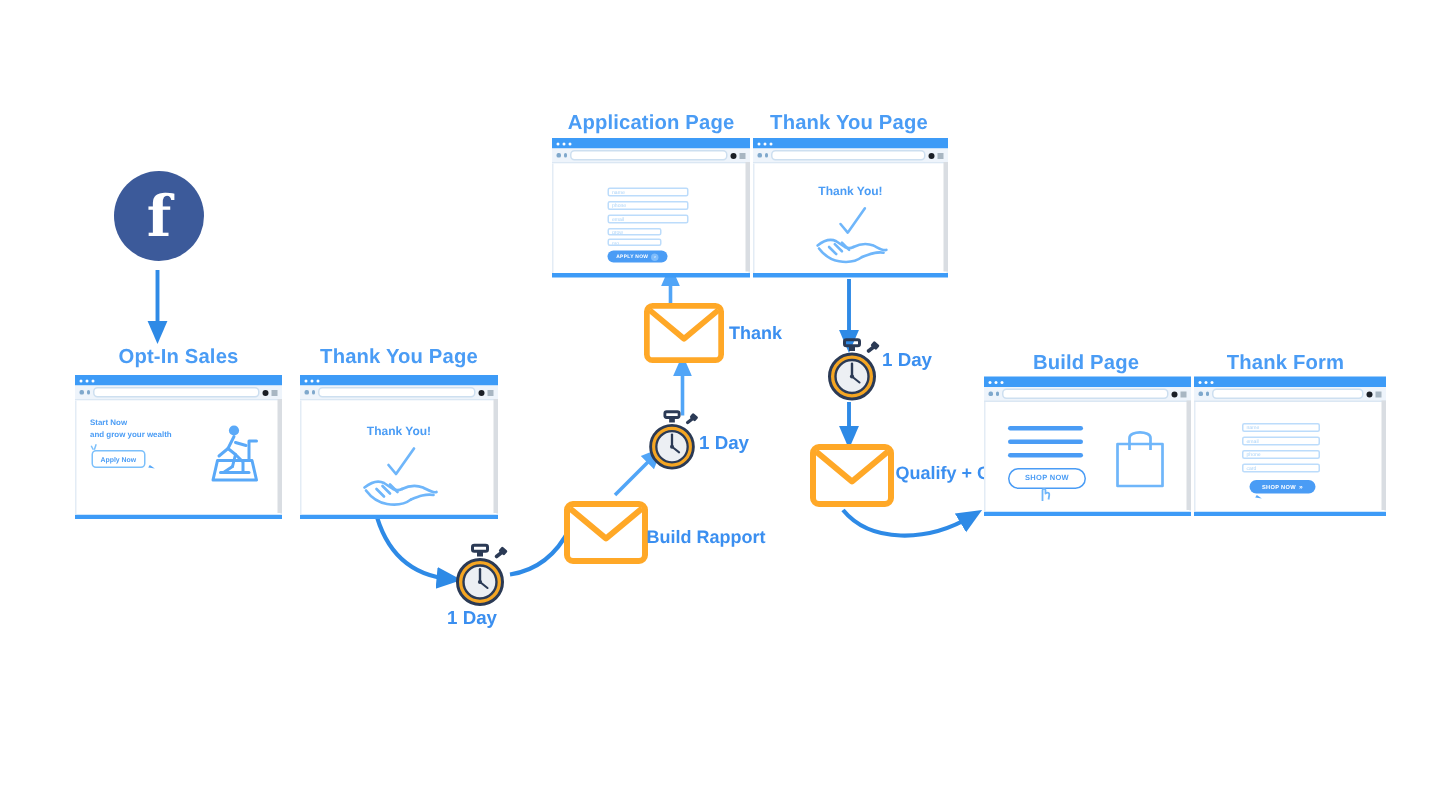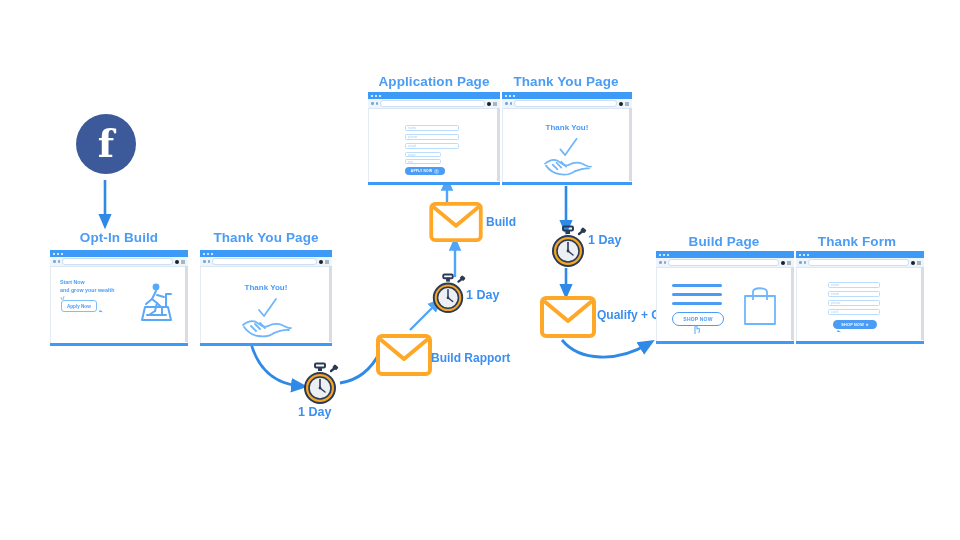--- a/index.html
+++ b/index.html
@@ -174,21 +174,21 @@
 
     <path d="M566,268 L566,292" stroke="#2e8ae6" stroke-width="2.6" fill="none" marker-end="url(#ah-blue)"></path>
 
     <path d="M562,340 C580,362 618,362 648,344" stroke="#2e8ae6" stroke-width="2.8" fill="none" marker-end="url(#ah-blue)"></path>
   </svg>
 
   <div class="fb" style="left:76px;top:114px;width:60px;height:60px;">
     <span style="font-size:38px;">f</span>
   </div>
 
-  <div class="ptitle" style="left:119px;top:230px;">Opt-In Build</div>
+  <div class="ptitle" style="left:119px;top:230px;">Opt-In Sales</div>
 
   <div class="browser" style="left:50px;top:250px;width:138px;height:95px;">
     <div class="bw-bar">
       <i></i>
         <i></i>
         <i></i>
     </div>
     <div class="bw-tool">
       <span class="bw-dot"></span>
       <span class="bw-dot"></span>
@@ -290,21 +290,21 @@
       <path d="M20,25 L25,29" stroke="#2b3a55" stroke-width="1.4" stroke-linecap="round"></path>
       <circle cx="20" cy="25" r="1.4" fill="#2b3a55"></circle>
     </g>
   </svg>
   <div class="daylabel" style="left:466px;top:288px;">1 Day</div>
 
   <svg class="node" style="left:429px;top:202px;" width="54" height="40" viewBox="0 0 56 42">
     <rect x="2" y="2" width="52" height="38" rx="4" fill="#ffffff" stroke="#ffa827" stroke-width="4"></rect>
     <path d="M4,5 L28,25 L52,5" fill="none" stroke="#ffa827" stroke-width="4" stroke-linejoin="round"></path>
   </svg>
-  <div class="flabel" style="left:486px;top:215px;">Build</div>
+  <div class="flabel" style="left:486px;top:215px;">Thank</div>
 
   <div class="ptitle" style="left:434px;top:74px;">Application Page</div>
 
   <div class="browser" style="left:368px;top:92px;width:132px;height:92px;">
     <div class="bw-bar">
       <i></i>
         <i></i>
         <i></i>
     </div>
     <div class="bw-tool">

